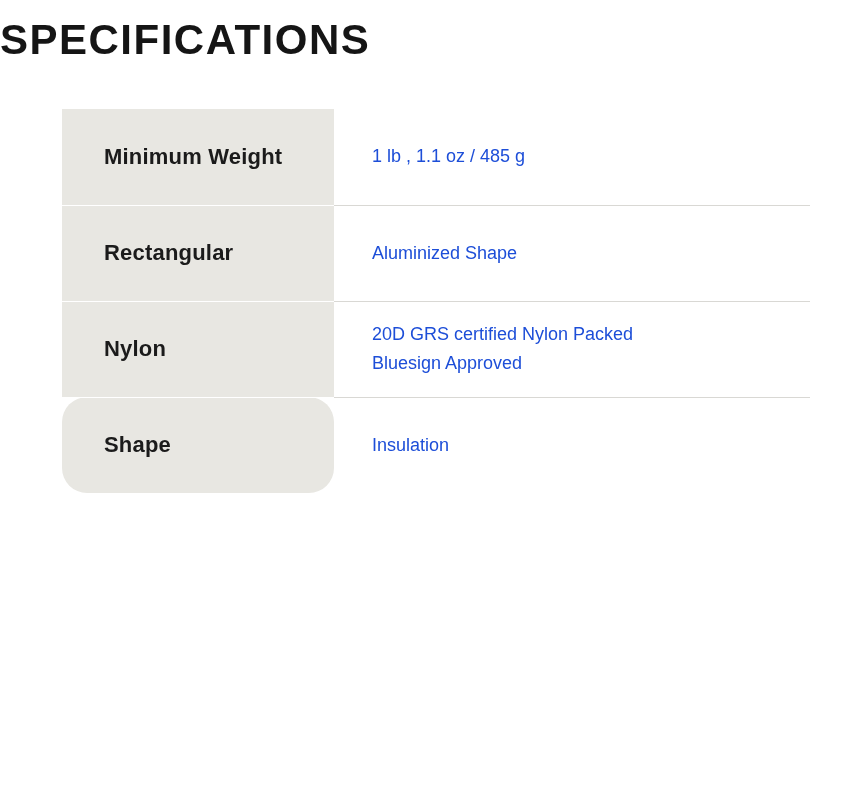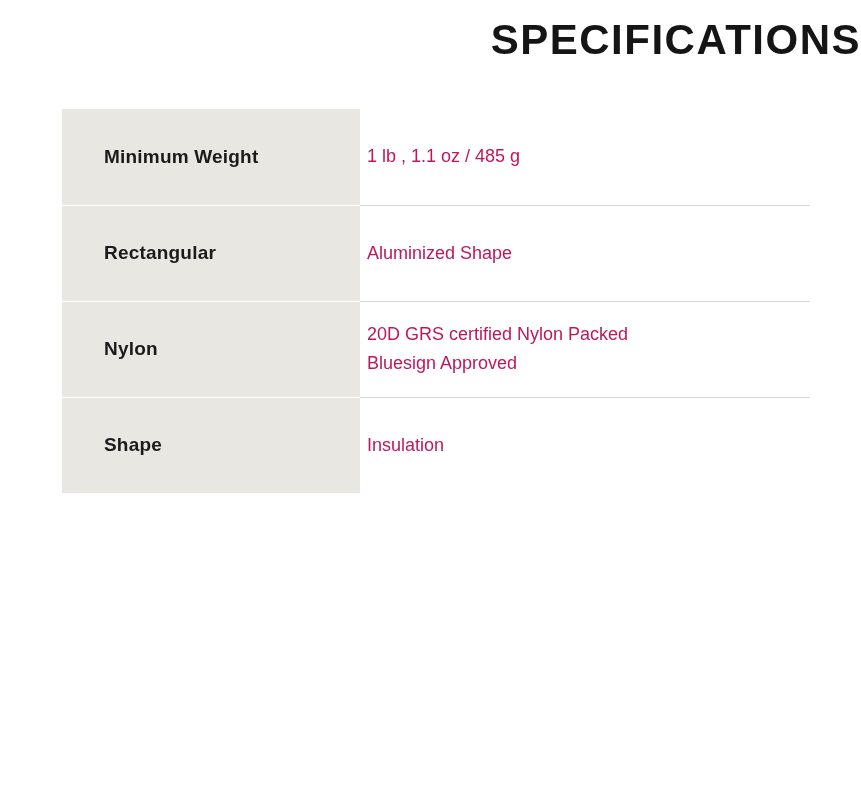--- a/index.html
+++ b/index.html
@@ -16,21 +16,21 @@
   }
 
   .page {
     position: relative;
     width: 861px;
     height: 803px;
     box-sizing: border-box;
   }
 
   .page-title {
-    text-align: right;
+    text-align: left;
     font-size: 42px;
     font-weight: bold;
     letter-spacing: 1.5px;
     color: #151515;
     margin: 12px 0 0 0;
     padding: 0;
     line-height: 56px;
   }
 
   .spec-table {
@@ -47,42 +47,43 @@
   }
 
   .spec-table td {
     vertical-align: middle;
     padding: 0;
     border-bottom: 1px solid #d9d8d4;
   }
 
   .spec-table tr:last-child td {
     border-bottom: none;
+    border-radius: 25px;
   }
 
   td.label-cell {
-    width: 298px;
+    width: 272px;
     background: #e8e7e2;
-    font-size: 19px;
+    font-size: 22px;
     font-weight: bold;
     color: #1b1b1b;
     letter-spacing: 0.2px;
     padding-left: 42px;
     box-sizing: border-box;
     border-bottom-color: #ffffff;
   }
 
   .spec-table tr:last-child td.label-cell {
     border-bottom: none;
   }
 
   td.value-cell {
     font-size: 18px;
-    color: #be185d;
-    padding-left: 7px;
+    color: #1d4ed8;
+    padding-left: 38px;
     box-sizing: border-box;
     line-height: 29px;
   }
 
   .value-line {
     display: block;
   }
 </style>
 </head>
 <body>

